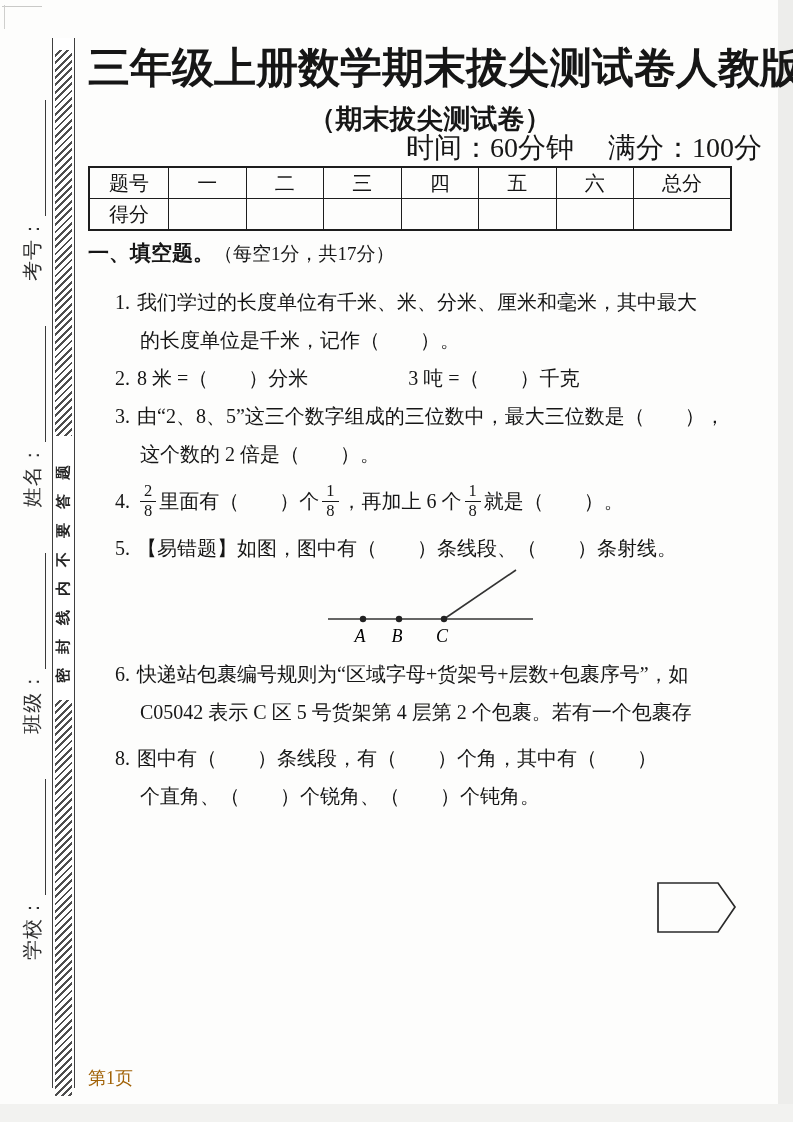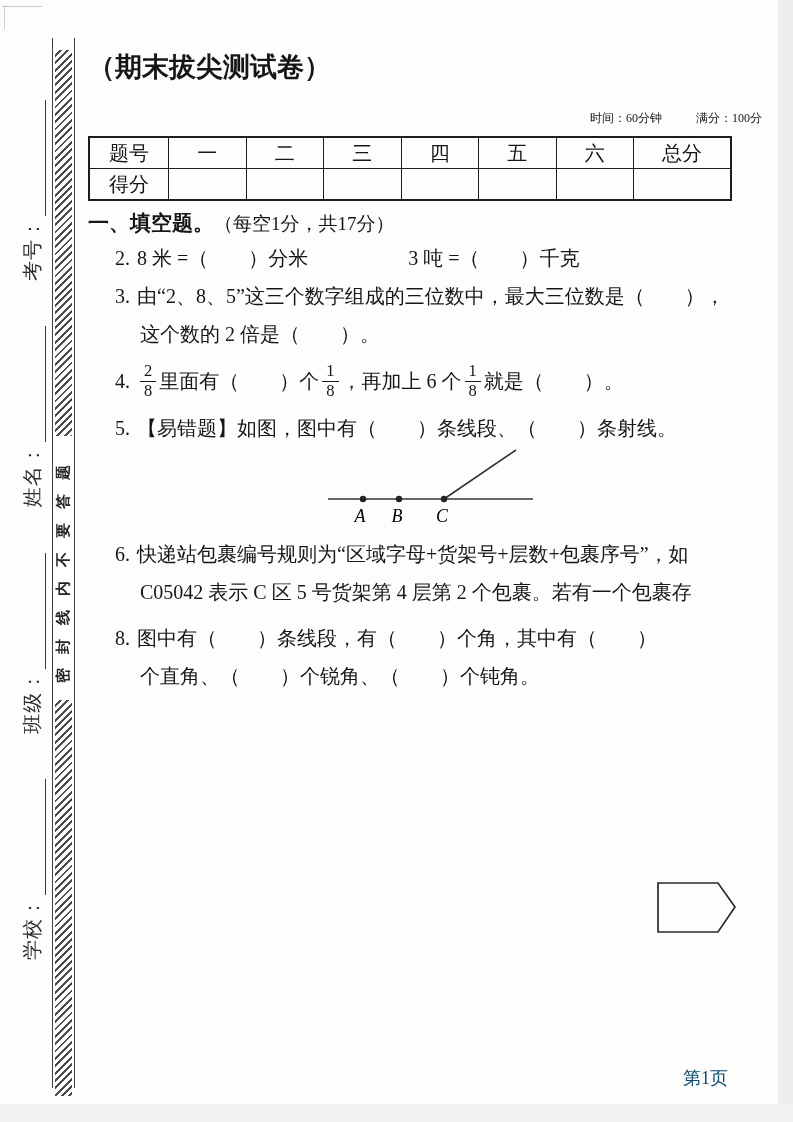--- a/index.html
+++ b/index.html
@@ -44,23 +44,23 @@
   .seal-text{font-size:15px;font-weight:bold;letter-spacing:14px;color:#242424;white-space:nowrap;}
 
   
   .content{position:absolute;left:88px;top:42px;width:684px;}
   .exam-title{
     font-family:"Liberation Sans","DejaVu Sans",sans-serif;font-weight:800;
     font-size:42px;line-height:52px;text-align:center;letter-spacing:0px;white-space:nowrap;
   }
   .exam-subtitle{
     font-family:"Liberation Sans","DejaVu Sans",sans-serif;font-weight:700;
-    font-size:27px;line-height:34px;text-align:left;margin-top:8px;
-  }
-  .exam-meta{font-size:12px;line-height:24px;text-align:right;margin-top:22px;padding-right:10px;}
+    font-size:27px;line-height:34px;text-align:center;margin-top:8px;
+  }
+  .exam-meta{font-size:28px;line-height:24px;text-align:right;margin-top:0;padding-right:10px;}
   .exam-meta .gap{display:inline-block;width:34px;}
 
   
   table.score{border-collapse:collapse;width:644px;margin-top:6px;table-layout:fixed;}
   table.score td{
     border:1.6px solid #1d1d1d;text-align:center;font-size:20px;
     height:30px;padding:0;overflow:hidden;
   }
   table.score tr td:first-child{width:78px;}
   table.score tr td:last-child{width:96px;}
@@ -81,21 +81,21 @@
   .q4line{margin-left:27px;height:56px;display:flex;align-items:center;font-size:20px;white-space:nowrap;}
   .frac{display:inline-flex;flex-direction:column;align-items:center;line-height:1.15;font-size:16.5px;margin:0 3px;vertical-align:middle;}
   .frac .num{border-bottom:1.5px solid #161616;padding:0 4px;}
   .frac .den{padding:0 4px;}
   .tag{font-family:"Liberation Sans","DejaVu Sans",sans-serif;font-weight:400;}
   .fig-wrap{height:88px;position:relative;}
   .fig-wrap svg{position:absolute;left:240px;top:0;}
   .fig-label{font-style:italic;font-size:18px;font-family:"Liberation Serif","DejaVu Serif",serif;}
 
   .pentagon{position:absolute;left:656px;top:880px;}
-  .page-footer{position:absolute;left:88px;top:1066px;width:640px;text-align:right;font-size:18px;color:#0c4a6e;}
+  .page-footer{position:absolute;left:88px;top:1066px;width:640px;text-align:left;font-size:18px;color:#a16207;}
 </style>
 </head>
 <body>
 
 <div class="edge-right"></div>
 <div class="edge-bottom"></div>
 <div class="corner-h"></div>
 <div class="corner-v"></div>
 
 <div class="fields-rotated">
@@ -120,20 +120,21 @@
 <div class="seal-strip">
   <div class="hatch hatch-top"></div>
   <div class="seal-text-wrap">
     <span class="seal-text">密封线内不要答题</span>
   </div>
   <div class="hatch hatch-bottom"></div>
 </div>
 
 <div class="content">
 
+  <div class="exam-title">三年级上册数学期末拔尖测试卷人教版</div>
   <div class="exam-subtitle">（期末拔尖测试卷）</div>
 
   <div class="exam-meta">
     <span>时间：60分钟</span><span class="gap"></span><span>满分：100分</span>
   </div>
 
   <table class="score">
     <tbody>
         <tr>
       <td>题号</td>
@@ -155,20 +156,24 @@
       <td></td>
       <td></td>
     </tr>
   </tbody>
     </table>
 
   <div class="section-heading">
     <span class="h">一、填空题。</span><span class="note">（每空1分，共17分）</span>
   </div>
 
+  <div style="margin-top:14px;">
+    <div class="qline qfirst"><span class="qno">1.</span><span>我们学过的长度单位有千米、米、分米、厘米和毫米，其中最大</span></div>
+    <div class="qline qcont"><span>的长度单位是千米，记作（　　）。</span></div>
+  </div>
 
   <div>
     <div class="qline qfirst"><span class="qno">2.</span><span>8 米 =（　　）分米　　　　　3 吨 =（　　）千克</span></div>
   </div>
 
   <div>
     <div class="qline qfirst"><span class="qno">3.</span><span>由“2、8、5”这三个数字组成的三位数中，最大三位数是（　　），</span></div>
     <div class="qline qcont"><span>这个数的 2 倍是（　　）。</span></div>
   </div>
 

